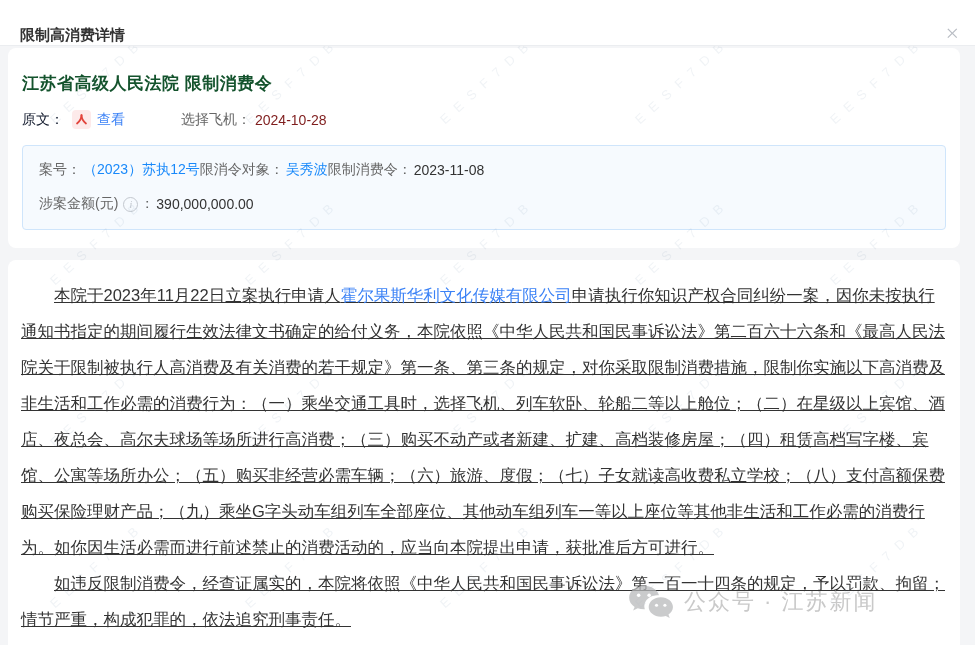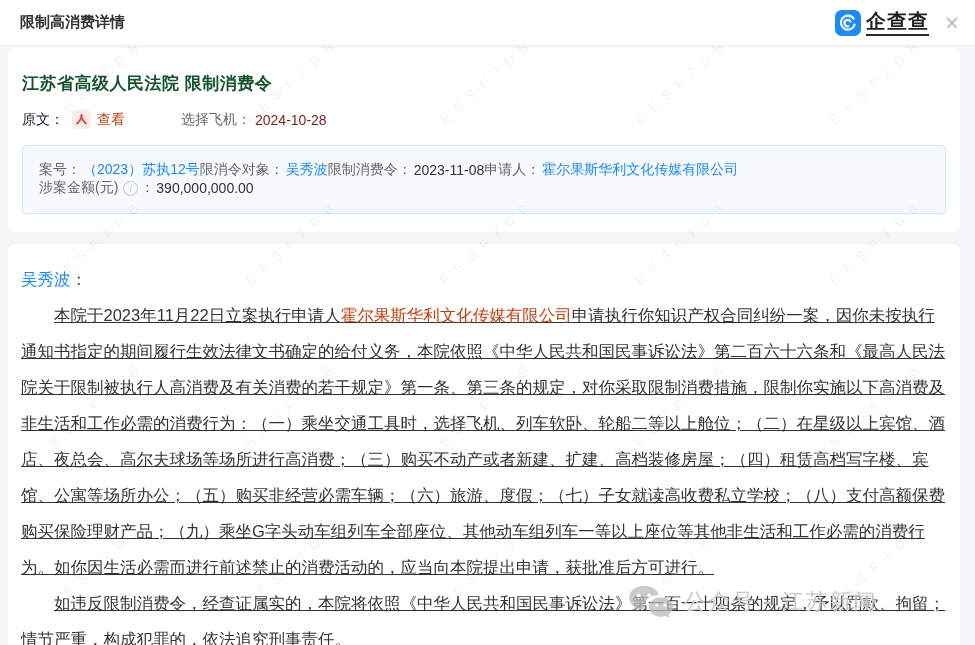--- a/index.html
+++ b/index.html
@@ -10,25 +10,26 @@
     position: relative;
     overflow: hidden;
     color: #333;
   }
   
   .topbar {
     height: 46px;
     background: #fff;
     border-bottom: 1px solid #ebedf0;
     display: flex;
-    align-items: center;
+    align-items: flex-end;
     justify-content: space-between;
     padding: 0 14px 0 20px;
     position: relative;
     z-index: 5;
+    font-family: Liberation Serif, serif;
   }
   .topbar-title { font-size: 15px; font-weight: bold; color: #333; }
   .topbar-right { display: flex; align-items: center; gap: 14px; }
   .brand { display: flex; align-items: center; gap: 5px; }
   .brand-icon { width: 26px; height: 26px; display: block; }
   .brand-name {
     font-size: 20px; font-weight: bold; color: #222;
     border-bottom: 2px solid #2a2a2a; line-height: 24px; padding-bottom: 1px;
     letter-spacing: 1px;
   }
@@ -48,34 +49,34 @@
   .card-head { margin-top: 2px; padding: 24px 14px 18px 14px; }
   .doc-title { font-size: 17px; font-weight: bold; color: #14532d; letter-spacing: 0.5px; }
   .meta-row { display: flex; align-items: center; margin-top: 15px; font-size: 14px; }
   .meta-label { color: #0f172a; }
   .pdf-badge {
     width: 19px; height: 19px; border-radius: 4px; background: #fdeaea;
     display: inline-flex; align-items: center; justify-content: center;
     margin: 0 6px 0 8px;
   }
   .pdf-badge svg { width: 13px; height: 13px; display: block; }
-  a.link { color: #c2410c; text-decoration: none; cursor: pointer; }
+  a.link { color: #3b82f6; text-decoration: none; cursor: pointer; }
   .date-label { margin-left: 56px; color: #666; }
   .date-value { color: #7f1d1d; margin-left: 4px; text-align: right; }
   
   .info-box {
     margin-top: 16px;
     background: #f6fafe;
     border: 1px solid #cfe5fb;
     border-radius: 4px;
     padding: 15px 16px 16px 16px;
     font-size: 14px;
   }
   .info-row { display: flex; align-items: center; }
-  .info-row + .info-row { }
+  .info-row + .info-row { margin-top: 16px; }
   .info-item { display: flex; align-items: center; }
   .info-item + .info-item { }
   .info-label { color: #666; }
   .info-value { color: #333; margin-left: 2px; text-align: right; }
   .info-value.blue { color: #1989fa; cursor: pointer; }
   .tip-icon {
     width: 15px; height: 15px; border-radius: 50%;
     border: 1px solid #c3c8cf; color: #c3c8cf;
     font-size: 10px; line-height: 13px; text-align: center;
     display: inline-block; margin: 0 2px 0 5px;
@@ -141,28 +142,20 @@
   <span>EESF7DB</span>
   <span>EESF7DB</span>
   <span>EESF7DB</span>
   <span>EESF7DB</span>
   <span>EESF7DB</span>
 </div>
 
 <div class="topbar">
   <div class="topbar-title">限制高消费详情</div>
   <div class="topbar-right">
-    <div class="brand">
-      <svg class="brand-icon" viewBox="0 0 26 26">
-        <rect width="26" height="26" rx="6.5" fill="#1b8bfb"></rect>
-        <path d="M18.6 8.6 A7 7 0 1 0 19.6 14.6" fill="none" stroke="#ffffff" stroke-width="2.1" stroke-linecap="round"></path>
-        <path d="M15.3 11.3 A3.2 3.2 0 1 0 13.4 16.2" fill="none" stroke="#ffffff" stroke-width="2.1" stroke-linecap="round"></path>
-      </svg>
-      <span class="brand-name">企查查</span>
-    </div>
     <span class="close-btn">×</span>
   </div>
 </div>
 
 <div class="card card-head">
   <div class="doc-title">江苏省高级人民法院 限制消费令</div>
 
   <div class="meta-row">
     <span class="meta-label">原文：</span>
     <span class="pdf-badge">
@@ -183,40 +176,35 @@
         <a class="info-value blue">（2023）苏执12号</a>
       </div>
       <div class="info-item">
         <span class="info-label">限消令对象：</span>
         <a class="info-value blue">吴秀波</a>
       </div>
       <div class="info-item">
         <span class="info-label">限制消费令：</span>
         <span class="info-value">2023-11-08</span>
       </div>
-      <div class="info-item">
-        <span class="info-label">申请人：</span>
-        <a class="info-value blue">霍尔果斯华利文化传媒有限公司</a>
-      </div>
     </div>
     <div class="info-row">
       <div class="info-item">
         <span class="info-label">涉案金额(元)</span>
         <span class="tip-icon">i</span>
         <span class="info-label">：</span>
         <span class="info-value">390,000,000.00</span>
       </div>
     </div>
   </div>
 </div>
 
 <div class="gap"></div>
 
 <div class="card card-body">
-  <p class="addressee-line"><a class="link">吴秀波</a><span>：</span></p>
   <p class="indent"><span>本院于2023年11月22日立案执行申请人</span><a class="link">霍尔果斯华利文化传媒有限公司</a><span>申请执行你知识产权合同纠纷一案，因你未按执行通知书指定的期间履行生效法律文书确定的给付义务，本院依照《中华人民共和国民事诉讼法》第二百六十六条和《最高人民法院关于限制被执行人高消费及有关消费的若干规定》第一条、第三条的规定，对你采取限制消费措施，限制你实施以下高消费及非生活和工作必需的消费行为：（一）乘坐交通工具时，选择飞机、列车软卧、轮船二等以上舱位；（二）在星级以上宾馆、酒店、夜总会、高尔夫球场等场所进行高消费；（三）购买不动产或者新建、扩建、高档装修房屋；（四）租赁高档写字楼、宾馆、公寓等场所办公；（五）购买非经营必需车辆；（六）旅游、度假；（七）子女就读高收费私立学校；（八）支付高额保费购买保险理财产品；（九）乘坐G字头动车组列车全部座位、其他动车组列车一等以上座位等其他非生活和工作必需的消费行为。如你因生活必需而进行前述禁止的消费活动的，应当向本院提出申请，获批准后方可进行。</span></p>
   <p class="indent"><span>如违反限制消费令，经查证属实的，本院将依照《中华人民共和国民事诉讼法》第一百一十四条的规定，予以罚款、拘留；情节严重，构成犯罪的，依法追究刑事责任。</span></p>
 </div>
 
 <div class="oa-watermark">
   <svg viewBox="0 0 44 33">
     <path fill="#b9babc" d="M15.2 1C7.4 1 1.1 6.1 1.1 12.4c0 3.6 2 6.7 5.2 8.8l-1.4 3.5 4.4-2.2c1.8.6 3.8.9 5.9.9h.9c-.3-.9-.5-1.9-.5-2.9 0-5.8 5.7-10.5 12.7-10.5h1.3C28.4 5 22.4 1 15.2 1z"></path>
     <circle cx="10.2" cy="10" r="1.7" fill="#ffffff"></circle>
     <circle cx="20.2" cy="10" r="1.7" fill="#ffffff"></circle>
     <path fill="#b9babc" d="M43 21.3c0-5.1-5.2-9.3-11.6-9.3s-11.6 4.2-11.6 9.3 5.2 9.3 11.6 9.3c1.7 0 3.3-.3 4.8-.8l3.7 1.9-1.2-3.2c2.6-1.7 4.3-4.3 4.3-7.2z"></path>

